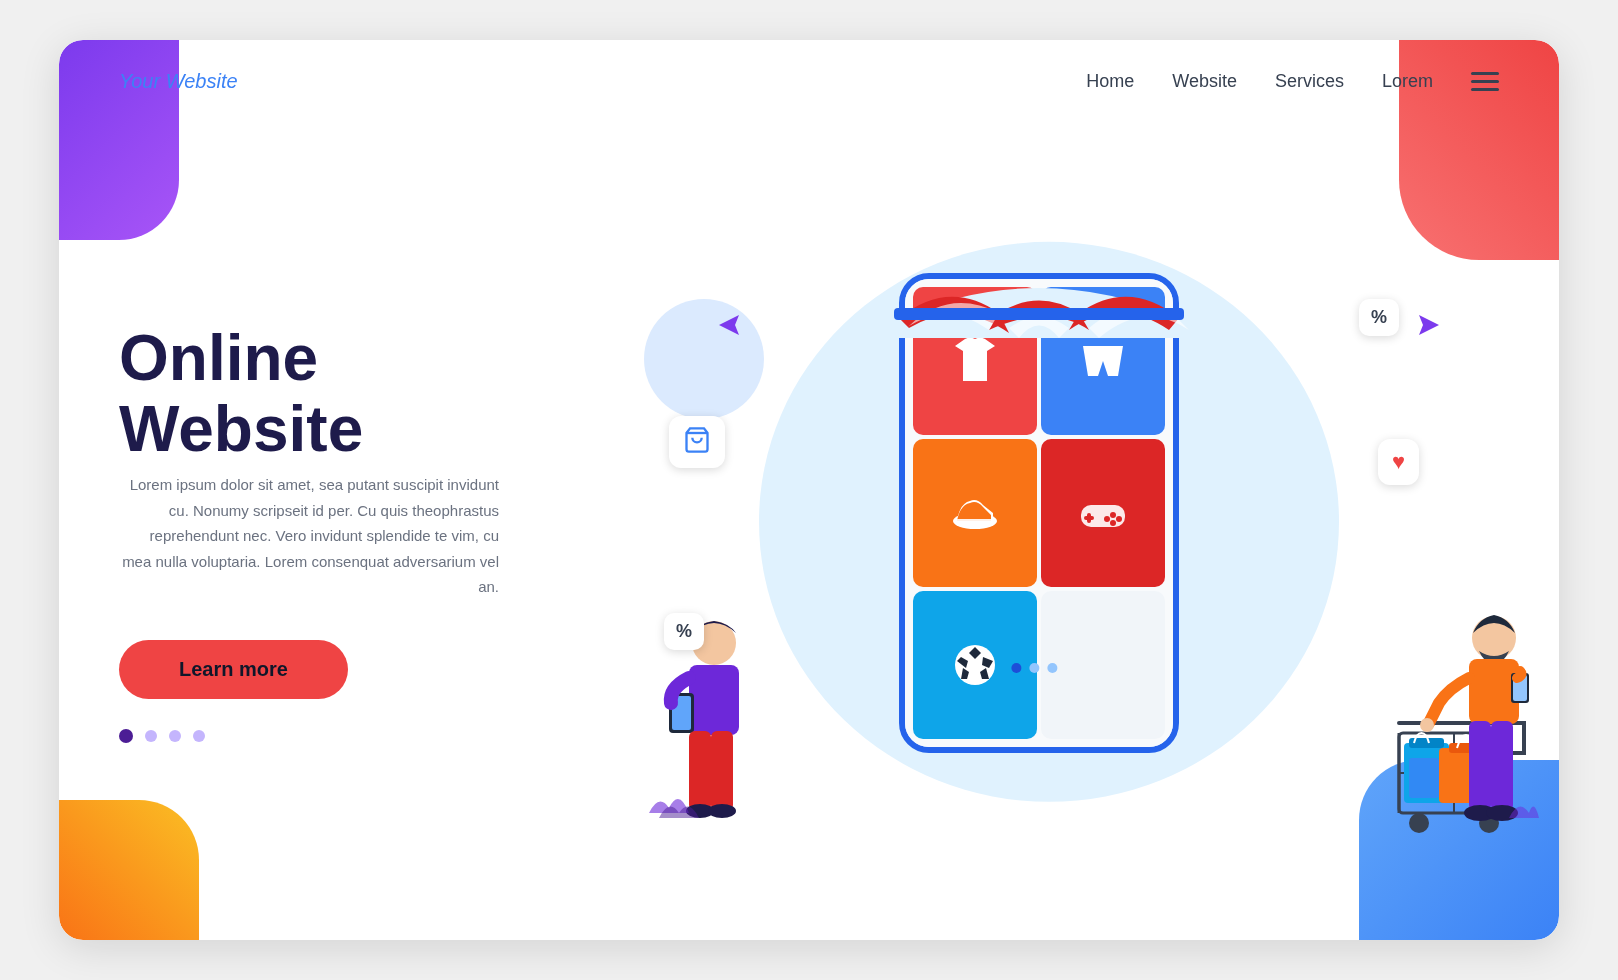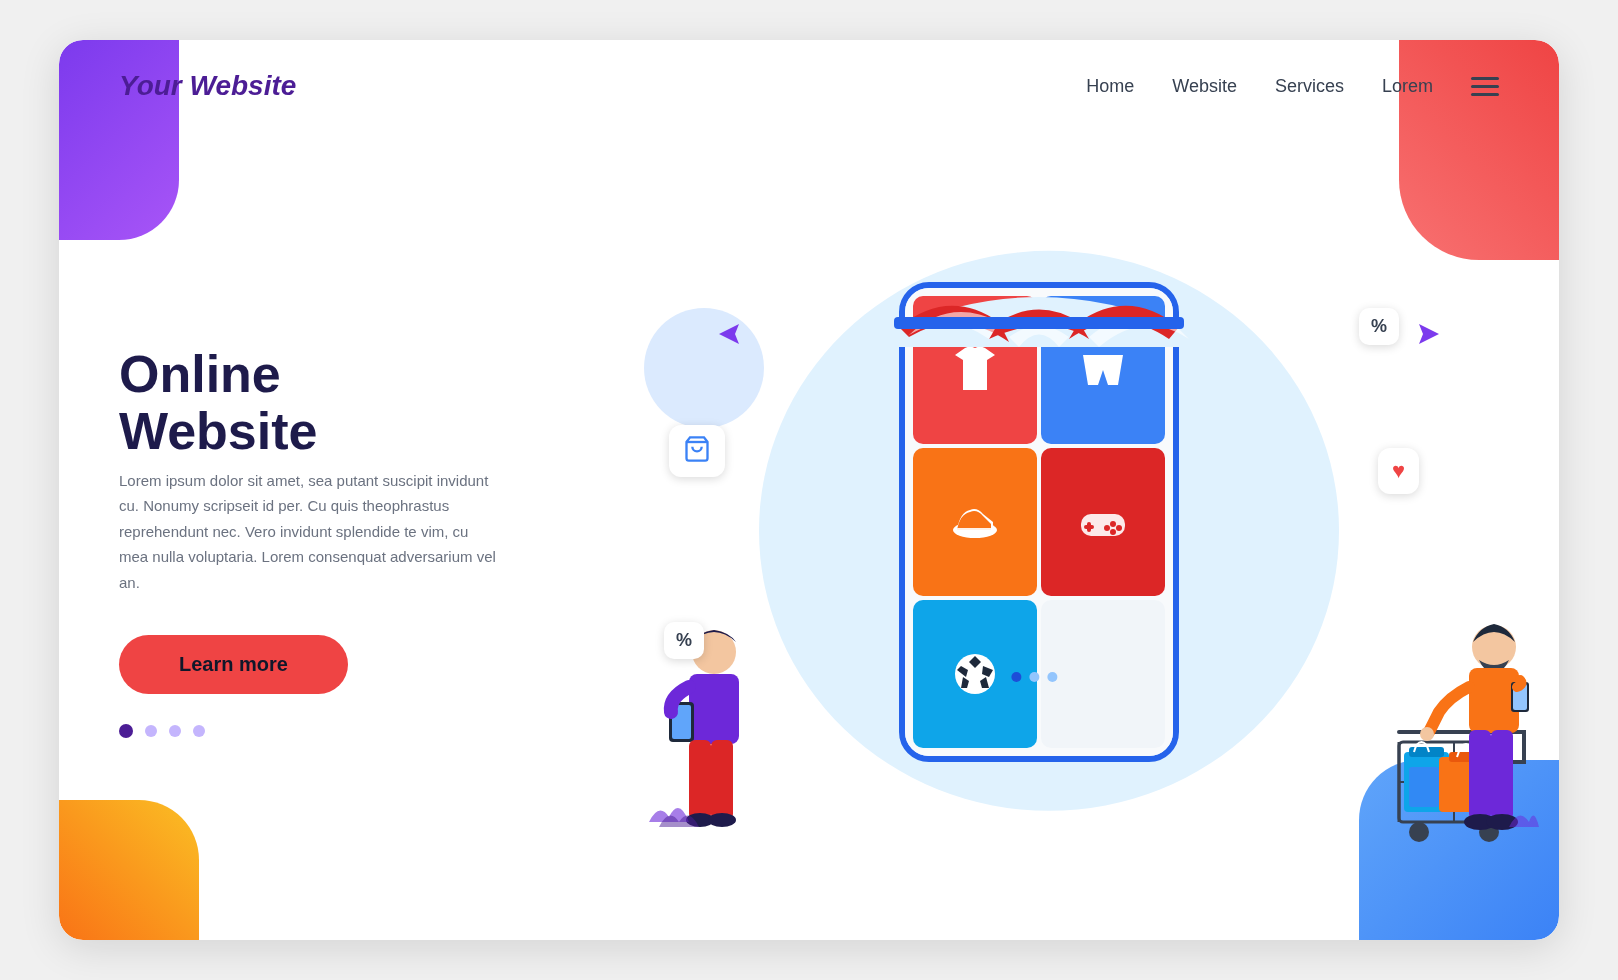--- a/index.html
+++ b/index.html
@@ -57,24 +57,24 @@
     
     .header {
       position: relative;
       z-index: 10;
       display: flex;
       align-items: center;
       justify-content: space-between;
       padding: 30px 60px;
     }
     .logo {
-      font-size: 28px;
-      font-weight: 700;
+      font-size: 20px;
+      font-weight: 400;
       font-style: italic;
-      color: #4c1d95;
+      color: #3b82f6;
     }
     .nav {
       display: flex;
       align-items: center;
       gap: 38px;
     }
     .nav-item {
       font-size: 18px;
       color: #374151;
       cursor: pointer;
@@ -103,32 +103,33 @@
       padding: 20px 60px 0 60px;
       height: calc(900px - 100px);
     }
 
     
     .left-content {
       flex: 0 0 480px;
       z-index: 10;
     }
     .hero-title {
-      font-size: 52px;
+      font-size: 64px;
       font-weight: 900;
       color: #1e1b4b;
       line-height: 1.1;
       margin-bottom: 8px;
     }
     .hero-desc {
       font-size: 15px;
       color: #6b7280;
       line-height: 1.7;
       margin-bottom: 40px;
       max-width: 380px;
+      text-align: right;
     }
     .learn-more-btn {
       background: #ef4444;
       color: #0f172a;
       border: none;
       border-radius: 50px;
       padding: 18px 60px;
       font-size: 20px;
       font-weight: 600;
       cursor: pointer;

